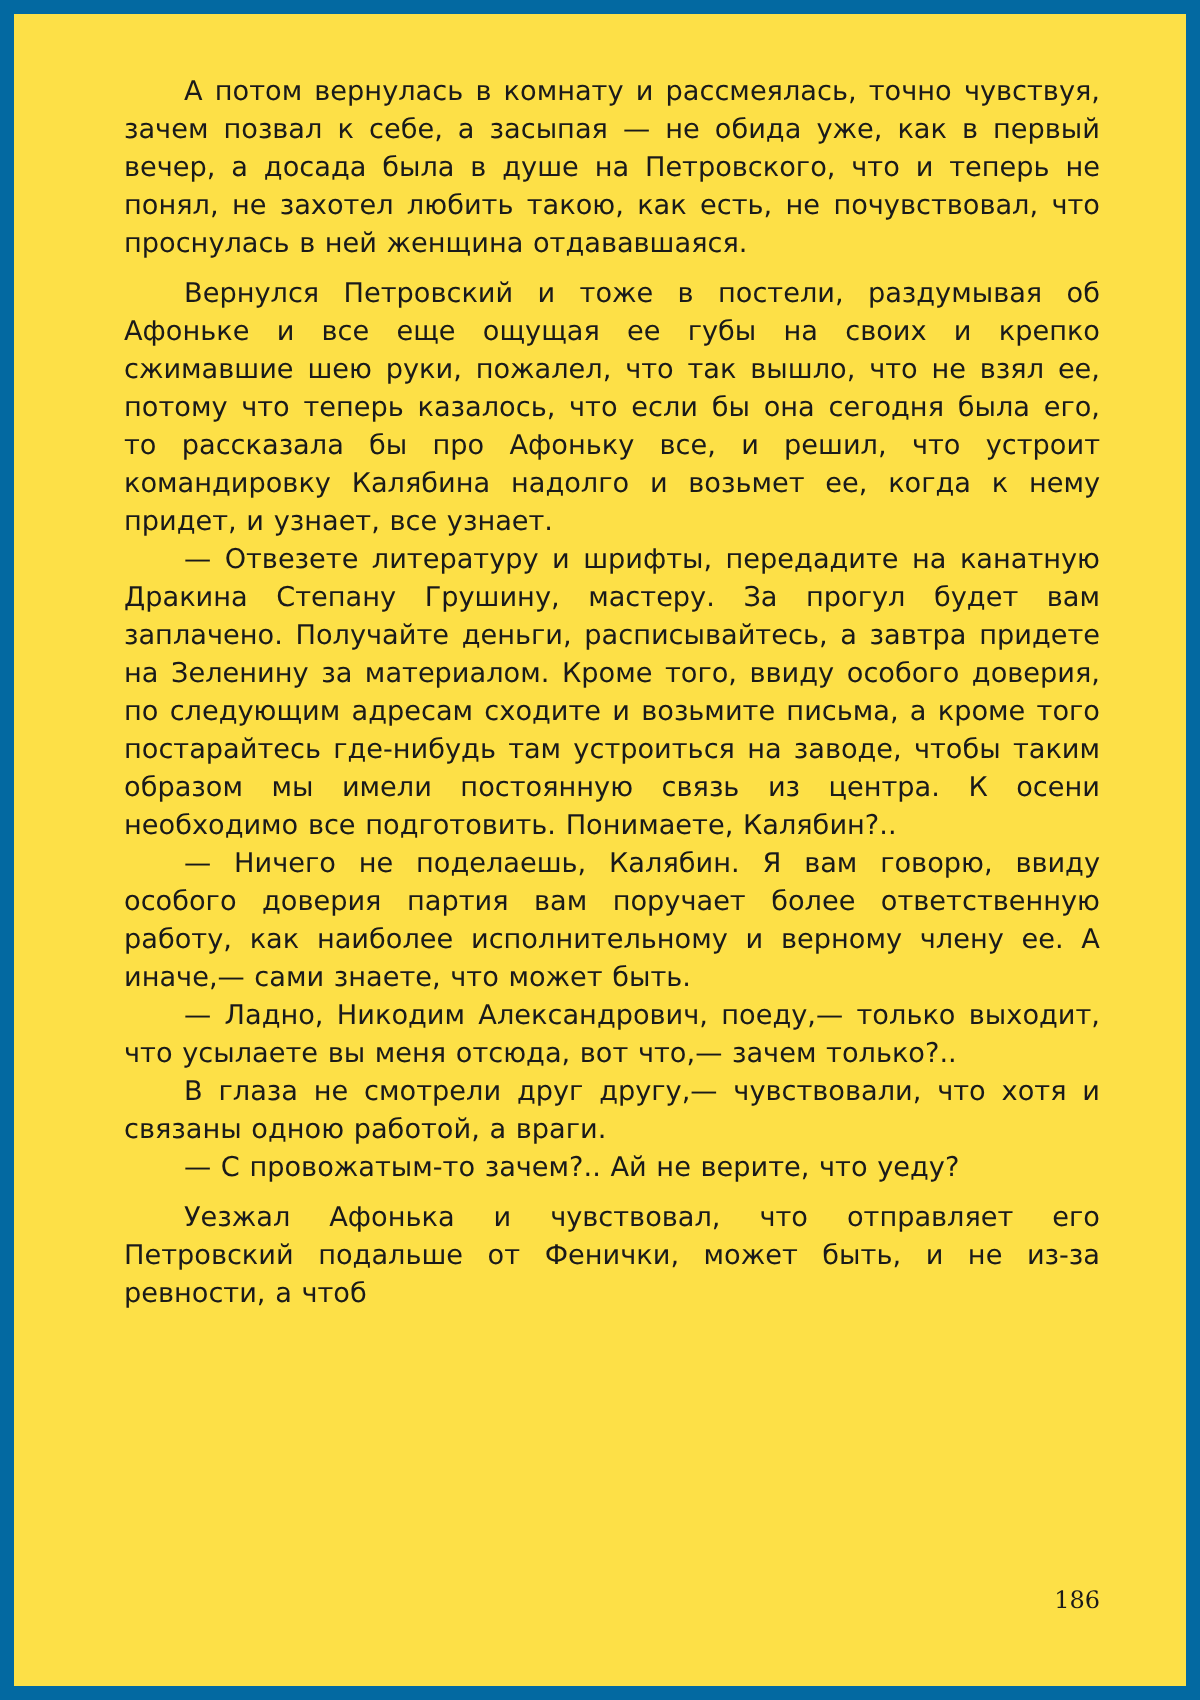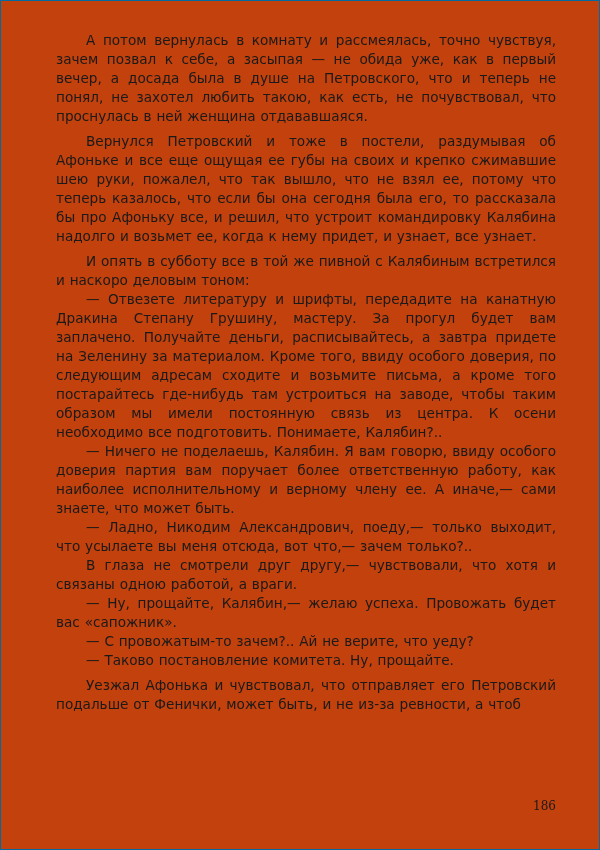--- a/index.html
+++ b/index.html
@@ -5,22 +5,22 @@
   html, body {
     margin: 0;
     padding: 0;
     background: #ffffff;
   }
   .page {
     position: relative;
     width: 600px;
     height: 850px;
     box-sizing: border-box;
-    background: #c2410c;
-    border: 1px solid #0369a1;
+    background: #fde047;
+    border: 7px solid #0369a1;
     font-family: "DejaVu Sans", "Liberation Sans", sans-serif;
     color: #1a1a1a;
     overflow: hidden;
     text-decoration: underline;
   }
   .text-block {
     position: absolute;
     top: 30px;
     left: 55px;
     right: 43px;
@@ -45,24 +45,21 @@
     color: #1a1a1a;
   }
 </style>
 </head>
 <body>
 
 <div class="page">
   <div class="text-block">
     <p class="para">А потом вернулась в комнату и рассмеялась, точно чувствуя, зачем позвал к себе, а засыпая — не обида уже, как в первый вечер, а досада была в душе на Петровского, что и теперь не понял, не захотел любить такою, как есть, не почувствовал, что проснулась в ней женщина отдававшаяся.</p>
     <p class="para gap">Вернулся Петровский и тоже в постели, раздумывая об Афоньке и все еще ощущая ее губы на своих и крепко сжимавшие шею руки, пожалел, что так вышло, что не взял ее, потому что теперь казалось, что если бы она сегодня была его, то рассказала бы про Афоньку все, и решил, что устроит командировку Калябина надолго и возьмет ее, когда к нему придет, и узнает, все узнает.</p>
-    <p class="para gap">И опять в субботу все в той же пивной с Калябиным встретился и наскоро деловым тоном:</p>
     <p class="para">— Отвезете литературу и шрифты, передадите на канатную Дракина Степану Грушину, мастеру. За прогул будет вам заплачено. Получайте деньги, расписывайтесь, а завтра придете на Зеленину за материалом. Кроме того, ввиду особого доверия, по следующим адресам сходите и возьмите письма, а кроме того постарайтесь где-нибудь там устроиться на заводе, чтобы таким образом мы имели постоянную связь из центра. К осени необходимо все подготовить. Понимаете, Калябин?..</p>
     <p class="para">— Ничего не поделаешь, Калябин. Я вам говорю, ввиду особого доверия партия вам поручает более ответственную работу, как наиболее исполнительному и верному члену ее. А иначе,— сами знаете, что может быть.</p>
     <p class="para">— Ладно, Никодим Александрович, поеду,— только выходит, что усылаете вы меня отсюда, вот что,— зачем только?..</p>
     <p class="para">В глаза не смотрели друг другу,— чувствовали, что хотя и связаны одною работой, а враги.</p>
-    <p class="para">— Ну, прощайте, Калябин,— желаю успеха. Провожать будет вас «сапожник».</p>
     <p class="para">— С провожатым-то зачем?.. Ай не верите, что уеду?</p>
-    <p class="para">— Таково постановление комитета. Ну, прощайте.</p>
     <p class="para gap">Уезжал Афонька и чувствовал, что отправляет его Петровский подальше от Фенички, может быть, и не из-за ревности, а чтоб</p>
   </div>
   <div class="page-number">186</div>
 </div>
 
 </body></html>

